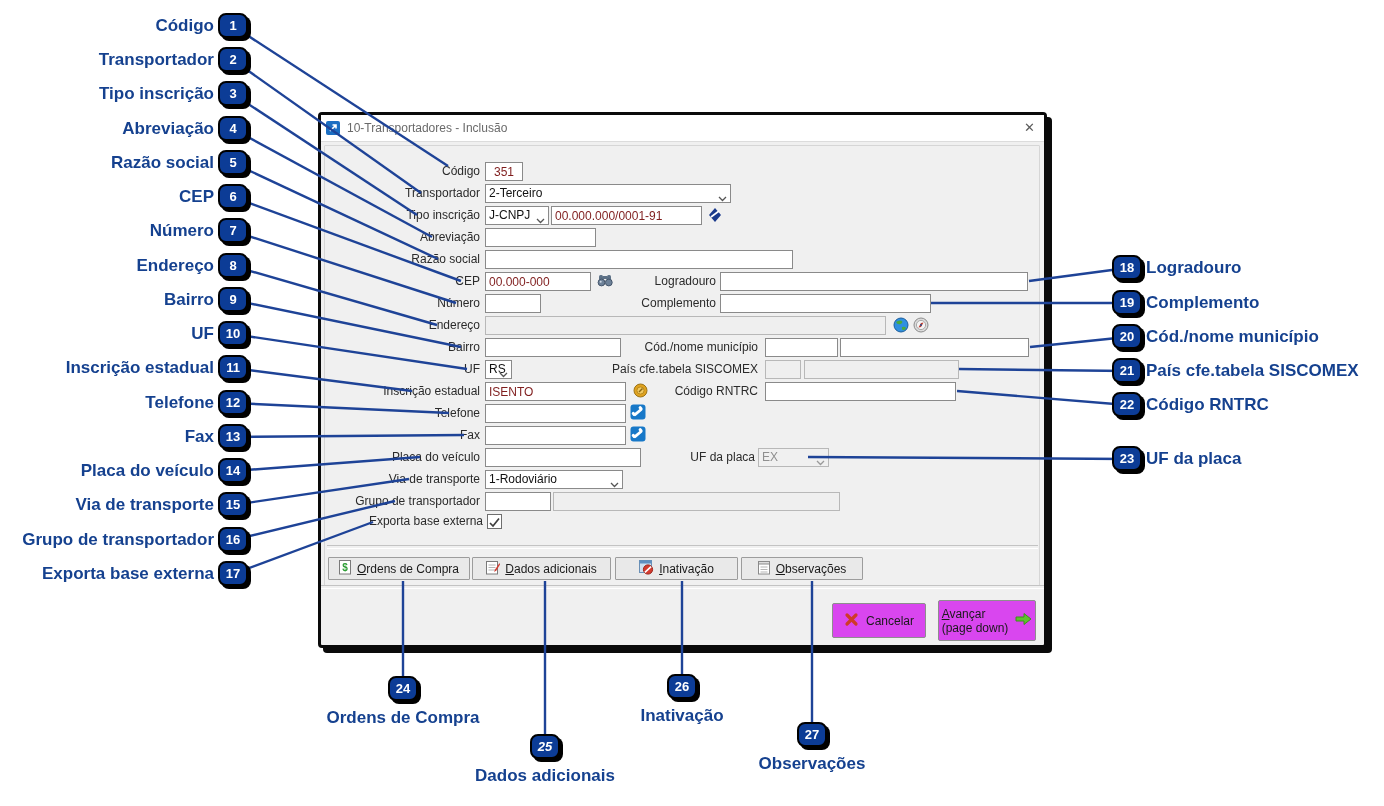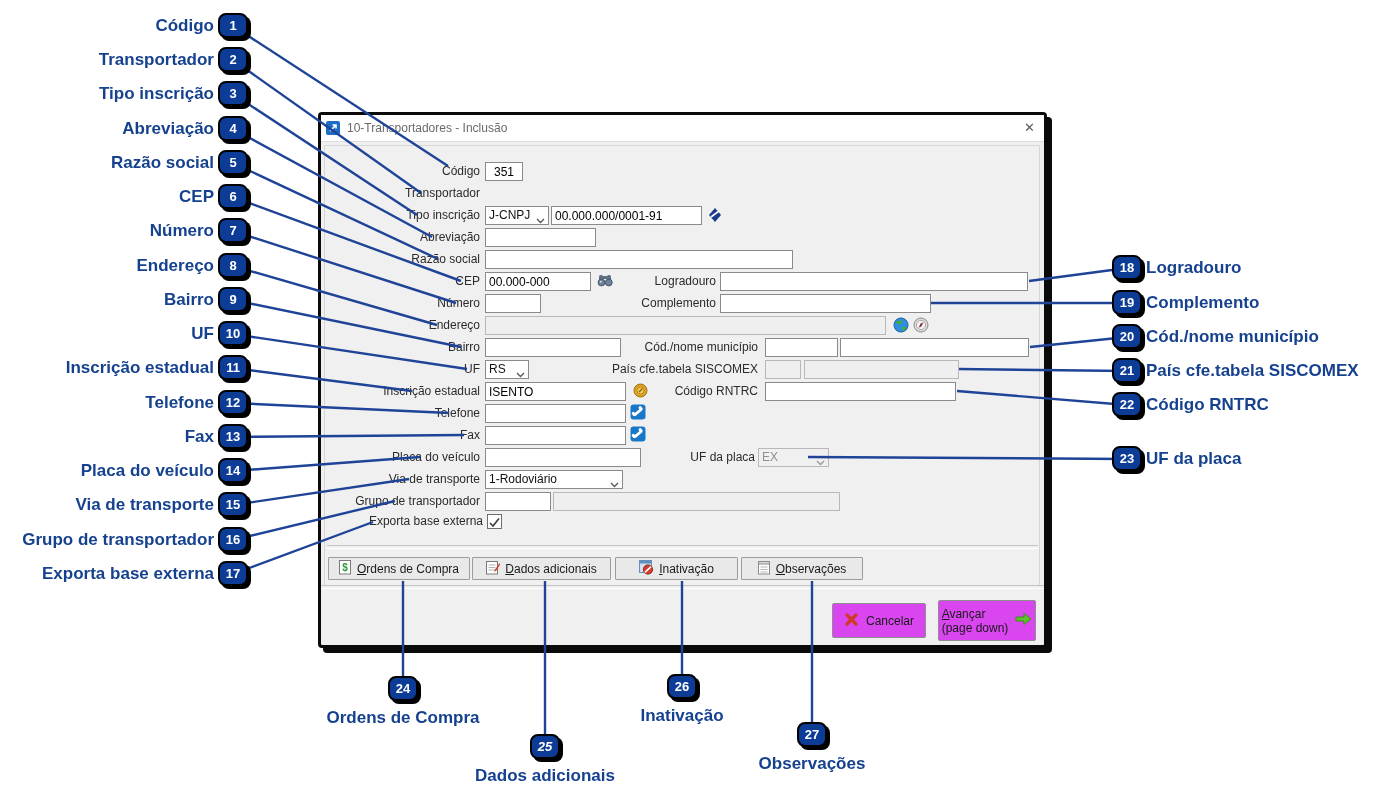--- a/index.html
+++ b/index.html
@@ -12,21 +12,21 @@
   .titlebar{position:absolute;left:0;top:0;width:723px;height:26px;background:#ffffff;
             border-bottom:1px solid #dcdcdc;}
   .app-ico{position:absolute;left:5px;top:6px;width:14px;height:14px;background:#1b6ec2;border-radius:2px;}
   .dlg-title{position:absolute;left:26px;top:0;height:26px;line-height:26px;font-size:12px;color:#6a6a6a;white-space:nowrap;}
   .close-x{position:absolute;right:6px;top:4px;width:17px;height:17px;line-height:17px;text-align:center;
            color:#5b5b5b;font-size:13px;cursor:default;}
   .frame{position:absolute;left:3px;top:30px;width:714px;height:439px;border:1px solid #d6d6d6;border-radius:1px;}
 
   .fl{position:absolute;height:19px;line-height:19px;font-size:12px;color:#2b2b2b;white-space:nowrap;text-align:right;}
   .tb{position:absolute;height:19px;box-sizing:border-box;background:#fff;border:1px solid #8a8a8a;
-      font-family:"Liberation Sans",sans-serif;font-size:12px;padding:0 3px;color:#000000;outline:none;}
+      font-family:"Liberation Sans",sans-serif;font-size:12px;padding:0 3px;color:#7f1d1d;outline:none;}
   .tb.dis{background:#efefef;border-color:#b8b8b8;color:#7c7c7c;}
   .combo{position:absolute;height:19px;box-sizing:border-box;background:#fff;border:1px solid #8a8a8a;
          font-size:12px;color:#111;}
   .combo .cv{position:absolute;left:3px;top:0;height:17px;line-height:17px;white-space:nowrap;}
   .combo .chev{position:absolute;right:3px;top:6px;}
   .combo.dis{background:#f0f0f0;color:#8f8f8f;border-color:#b8b8b8;}
   .ico{position:absolute;width:17px;height:17px;}
 
   .cb{position:absolute;width:15px;height:15px;background:#fff;border:1px solid #6e6e6e;box-sizing:border-box;}
 
@@ -88,20 +88,26 @@
     </div>
     <div class="dlg-title">10-Transportadores - Inclusão</div>
     <div class="close-x">✕</div>
   </div>
   <div class="frame"></div>
 
   <div class="fl" style="right:564px;top:47px">Código</div>
   <input class="tb" style="left: 164px; top: 47px; width: 38px; text-align: center;" value="351">
 
   <div class="fl" style="right:564px;top:69px">Transportador</div>
+  <div class="combo" style="left:164px;top:69px;width:246px">
+    <span class="cv">2-Terceiro</span>
+    <span class="chev"><svg width="9" height="6">
+          <polyline points="1,1 4.5,4.5 8,1" stroke="#555" stroke-width="1.3" fill="none"></polyline>
+        </svg></span>
+  </div>
 
   <div class="fl" style="right:564px;top:91px">Tipo inscrição</div>
   <div class="combo" style="left:164px;top:91px;width:64px">
     <span class="cv">J-CNPJ</span>
     <span class="chev"><svg width="9" height="6">
           <polyline points="1,1 4.5,4.5 8,1" stroke="#555" stroke-width="1.3" fill="none"></polyline>
         </svg></span>
   </div>
   <input class="tb" style="left: 230px; top: 91px; width: 151px;" value="00.000.000/0001-91">
   <span class="ico" style="left:386px;top:92px">
@@ -155,21 +161,21 @@
       </svg>
   </span>
 
   <div class="fl" style="right:564px;top:223px">Bairro</div>
   <input class="tb" style="left: 164px; top: 223px; width: 136px;">
   <div class="fl" style="right:286px;top:223px">Cód./nome município</div>
   <input class="tb" style="left: 444px; top: 223px; width: 73px;">
   <input class="tb" style="left: 519px; top: 223px; width: 189px;">
 
   <div class="fl" style="right:564px;top:245px">UF</div>
-  <div class="combo" style="left:164px;top:245px;width:44px">
+  <div class="combo" style="left:164px;top:245px;width:27px">
     <span class="cv">RS</span>
     <span class="chev"><svg width="9" height="6">
           <polyline points="1,1 4.5,4.5 8,1" stroke="#555" stroke-width="1.3" fill="none"></polyline>
         </svg></span>
   </div>
   <div class="fl" style="right:286px;top:245px">País cfe.tabela SISCOMEX</div>
   <input class="tb dis" style="left: 444px; top: 245px; width: 36px;" disabled="">
   <input class="tb dis" style="left: 483px; top: 245px; width: 155px;" disabled="">
 
   <div class="fl" style="right:564px;top:267px">Inscrição estadual</div>

